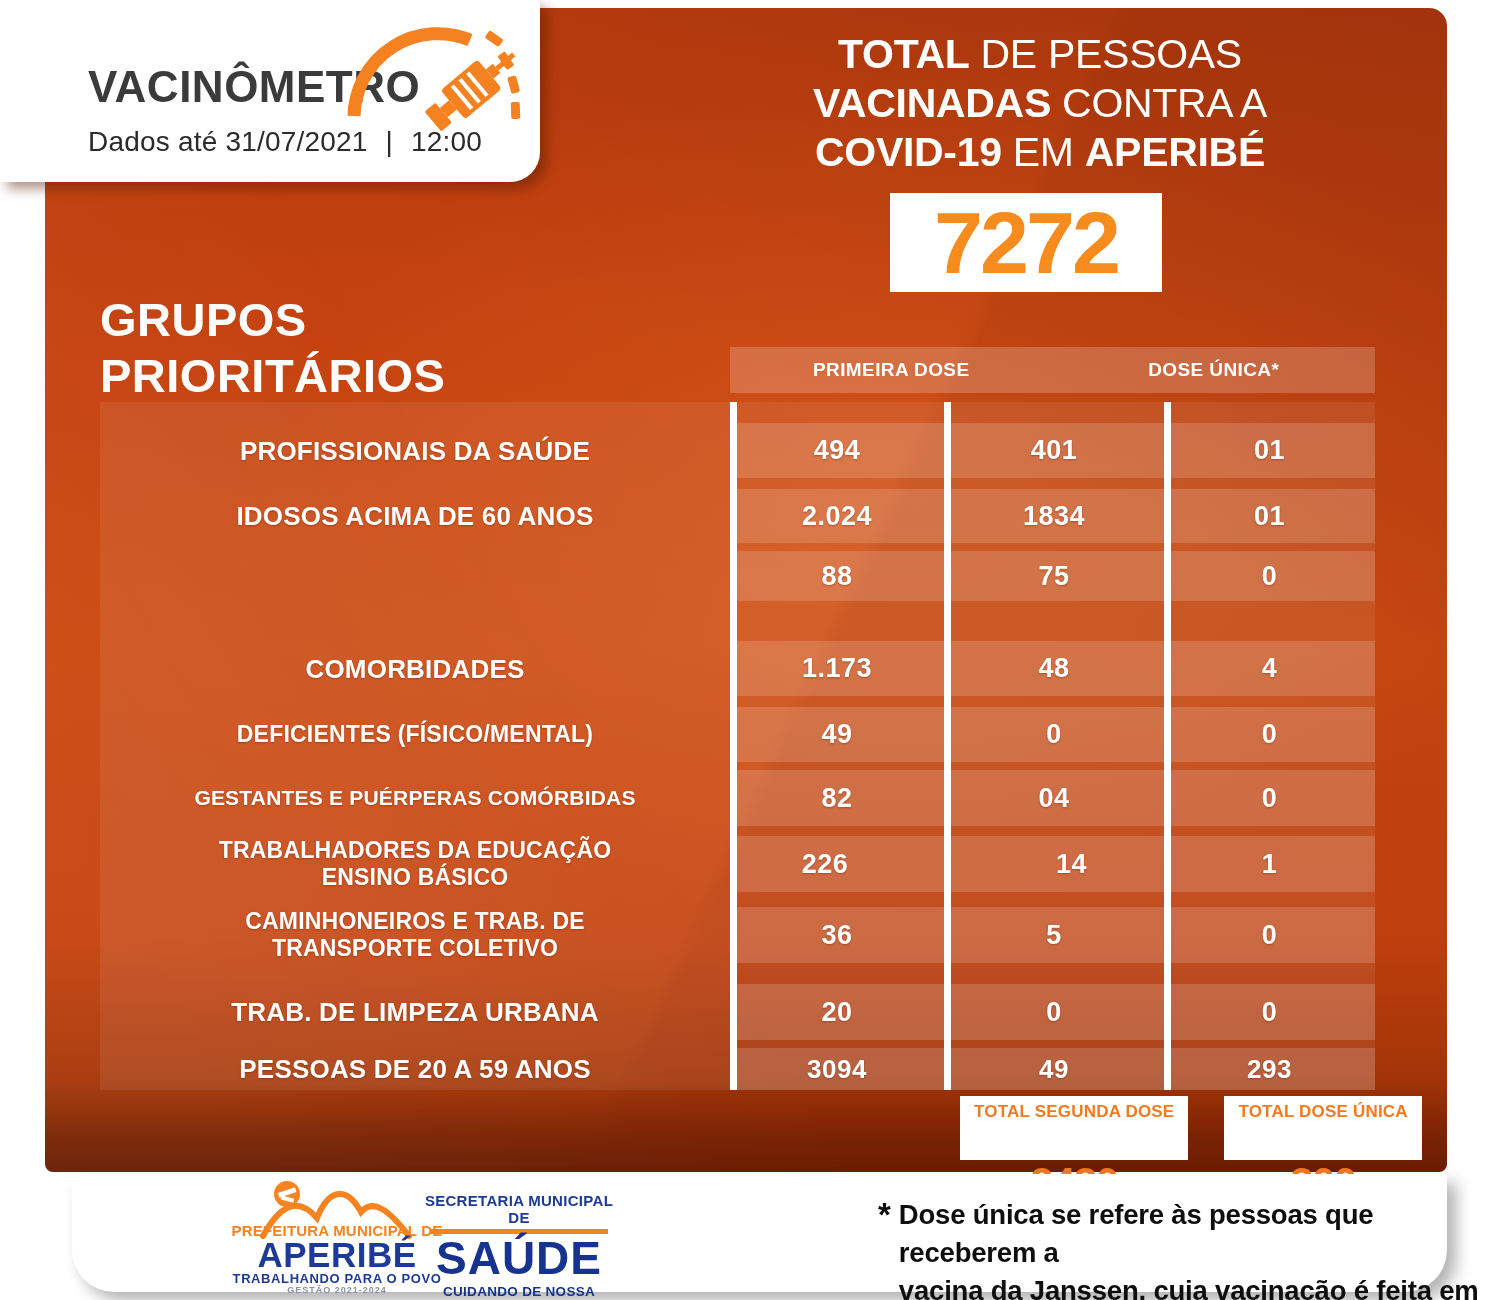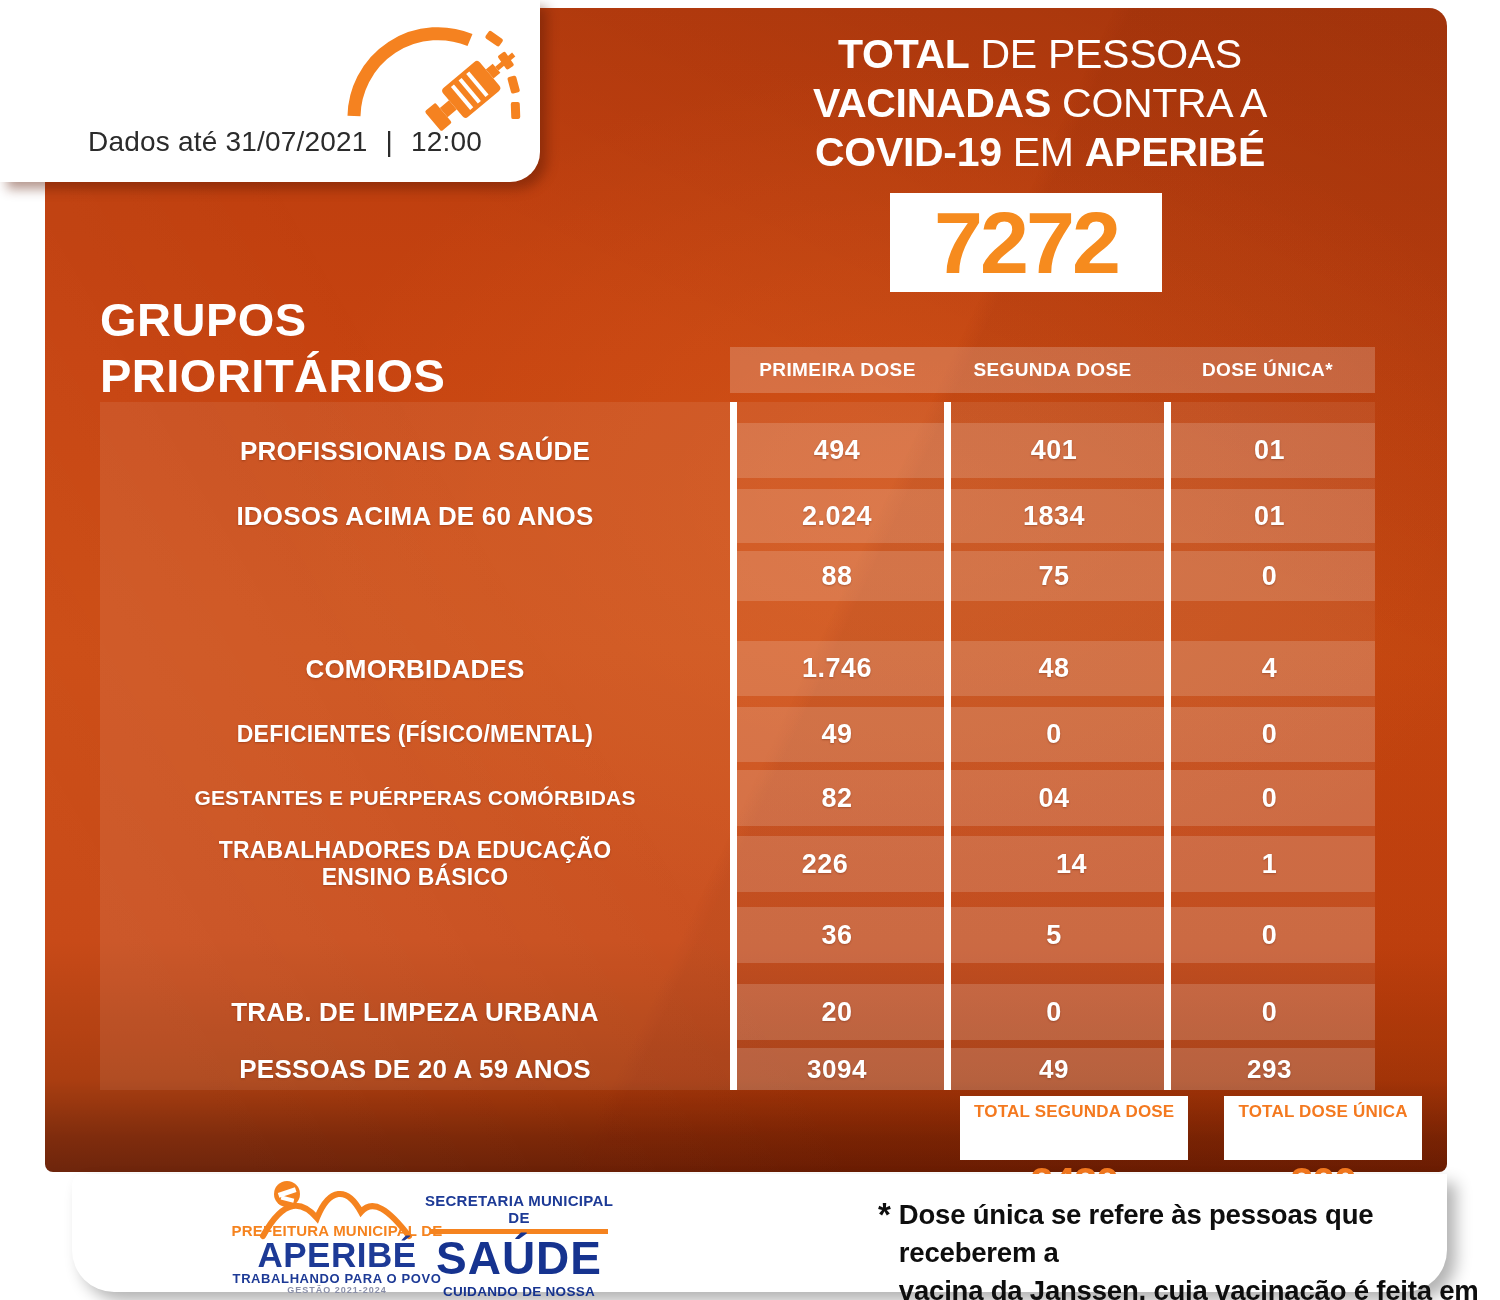--- a/index.html
+++ b/index.html
@@ -148,20 +148,21 @@
   <div id="headline">
       <div class="hl-line"><span class="hl-bold">TOTAL</span><span class="hl-reg"> DE PESSOAS</span></div>
       <div class="hl-line"><span class="hl-bold">VACINADAS</span><span class="hl-reg"> CONTRA A</span></div>
       <div class="hl-line"><span class="hl-bold">COVID-19</span><span class="hl-reg"> EM </span><span class="hl-bold">APERIBÉ</span></div>
     </div>
   <div id="total-box">
     <div id="total-value">7272</div>
   </div>
 
   <div id="header-card">
+    <div class="brand">VACINÔMETRO</div>
     <div class="gauge">
       <svg width="190" height="132" viewBox="0 0 190 132">
         <path d="M14 98 A84 84 0 0 1 130 22" stroke="#f58220" stroke-width="13" fill="none"></path>
         <rect x="146" y="16" width="17" height="9" rx="2" fill="#f58220" transform="rotate(35 154 20)"></rect>
         <rect x="158" y="38" width="17" height="9" rx="2" fill="#f58220" transform="rotate(55 166 42)"></rect>
         <rect x="166" y="62" width="17" height="9" rx="2" fill="#f58220" transform="rotate(75 174 66)"></rect>
         <rect x="168" y="88" width="17" height="9" rx="2" fill="#f58220" transform="rotate(88 176 92)"></rect>
         <g transform="rotate(-40 125 78)">
           <rect x="84" y="64" width="14" height="26" rx="2" fill="#f58220"></rect>
           <rect x="98" y="71" width="12" height="12" fill="#f58220"></rect>
@@ -180,21 +181,20 @@
   </div>
 
   <div id="groups-heading">
     <div>GRUPOS</div>
     <div>PRIORITÁRIOS</div>
   </div>
 
   <div id="table-panel"></div>
   <div id="col-headers">
       <div class="col-header">PRIMEIRA DOSE</div>
-      <div class="col-header">SEGUNDA DOSE</div>
       <div class="col-header">DOSE ÚNICA*</div>
     </div>
   <div id="v-line-1" class="v-line"></div>
   <div id="v-line-2" class="v-line"></div>
   <div id="v-line-3" class="v-line"></div>
   <div id="table-layer">
       <div class="row-band" style="top: 423px; height: 55px;"></div>
       <div class="row-label" style="top: 450.5px; font-size: 26px;">
         <div class="row-label-line">PROFISSIONAIS DA SAÚDE</div>
       </div>
@@ -209,21 +209,21 @@
       <div class="cell-value" style="left: 944px; width: 220px; top: 489px; height: 54px;">1834</div>
       <div class="cell-value" style="left: 1164px; width: 211px; top: 489px; height: 54px;">01</div>
       <div class="row-band" style="top: 551px; height: 50px;"></div>
       <div class="cell-value" style="left: 730px; width: 214px; top: 551px; height: 50px;">88</div>
       <div class="cell-value" style="left: 944px; width: 220px; top: 551px; height: 50px;">75</div>
       <div class="cell-value" style="left: 1164px; width: 211px; top: 551px; height: 50px;">0</div>
       <div class="row-band" style="top: 641px; height: 55px;"></div>
       <div class="row-label" style="top: 668.5px; font-size: 26px;">
         <div class="row-label-line">COMORBIDADES</div>
       </div>
-      <div class="cell-value" style="left: 730px; width: 214px; top: 641px; height: 55px;">1.746</div>
+      <div class="cell-value" style="left: 730px; width: 214px; top: 641px; height: 55px;">1.173</div>
       <div class="cell-value" style="left: 944px; width: 220px; top: 641px; height: 55px;">48</div>
       <div class="cell-value" style="left: 1164px; width: 211px; top: 641px; height: 55px;">4</div>
       <div class="row-band" style="top: 707px; height: 55px;"></div>
       <div class="row-label" style="top: 734.5px; font-size: 23px;">
         <div class="row-label-line">DEFICIENTES (FÍSICO/MENTAL)</div>
       </div>
       <div class="cell-value" style="left: 730px; width: 214px; top: 707px; height: 55px;">49</div>
       <div class="cell-value" style="left: 944px; width: 220px; top: 707px; height: 55px;">0</div>
       <div class="cell-value" style="left: 1164px; width: 211px; top: 707px; height: 55px;">0</div>
       <div class="row-band" style="top: 770px; height: 56px;"></div>
@@ -235,20 +235,24 @@
       <div class="cell-value" style="left: 1164px; width: 211px; top: 770px; height: 56px;">0</div>
       <div class="row-band" style="top: 836px; height: 56px;"></div>
       <div class="row-label" style="top: 864px; font-size: 23px;">
         <div class="row-label-line">TRABALHADORES DA EDUCAÇÃO</div>
         <div class="row-label-line">ENSINO BÁSICO</div>
       </div>
       <div class="cell-value" style="left: 730px; width: 190px; top: 836px; height: 56px; text-align: center;">226</div>
       <div class="cell-value" style="left: 944px; width: 220px; top: 836px; height: 56px; padding-left: 35px;">14</div>
       <div class="cell-value" style="left: 1164px; width: 211px; top: 836px; height: 56px;">1</div>
       <div class="row-band" style="top: 907px; height: 56px;"></div>
+      <div class="row-label" style="top: 935px; font-size: 23px;">
+        <div class="row-label-line">CAMINHONEIROS E TRAB. DE</div>
+        <div class="row-label-line">TRANSPORTE COLETIVO</div>
+      </div>
       <div class="cell-value" style="left: 730px; width: 214px; top: 907px; height: 56px;">36</div>
       <div class="cell-value" style="left: 944px; width: 220px; top: 907px; height: 56px;">5</div>
       <div class="cell-value" style="left: 1164px; width: 211px; top: 907px; height: 56px;">0</div>
       <div class="row-band" style="top: 984px; height: 56px;"></div>
       <div class="row-label" style="top: 1012px; font-size: 26px;">
         <div class="row-label-line">TRAB. DE LIMPEZA URBANA</div>
       </div>
       <div class="cell-value" style="left: 730px; width: 214px; top: 984px; height: 56px;">20</div>
       <div class="cell-value" style="left: 944px; width: 220px; top: 984px; height: 56px;">0</div>
       <div class="cell-value" style="left: 1164px; width: 211px; top: 984px; height: 56px;">0</div>

